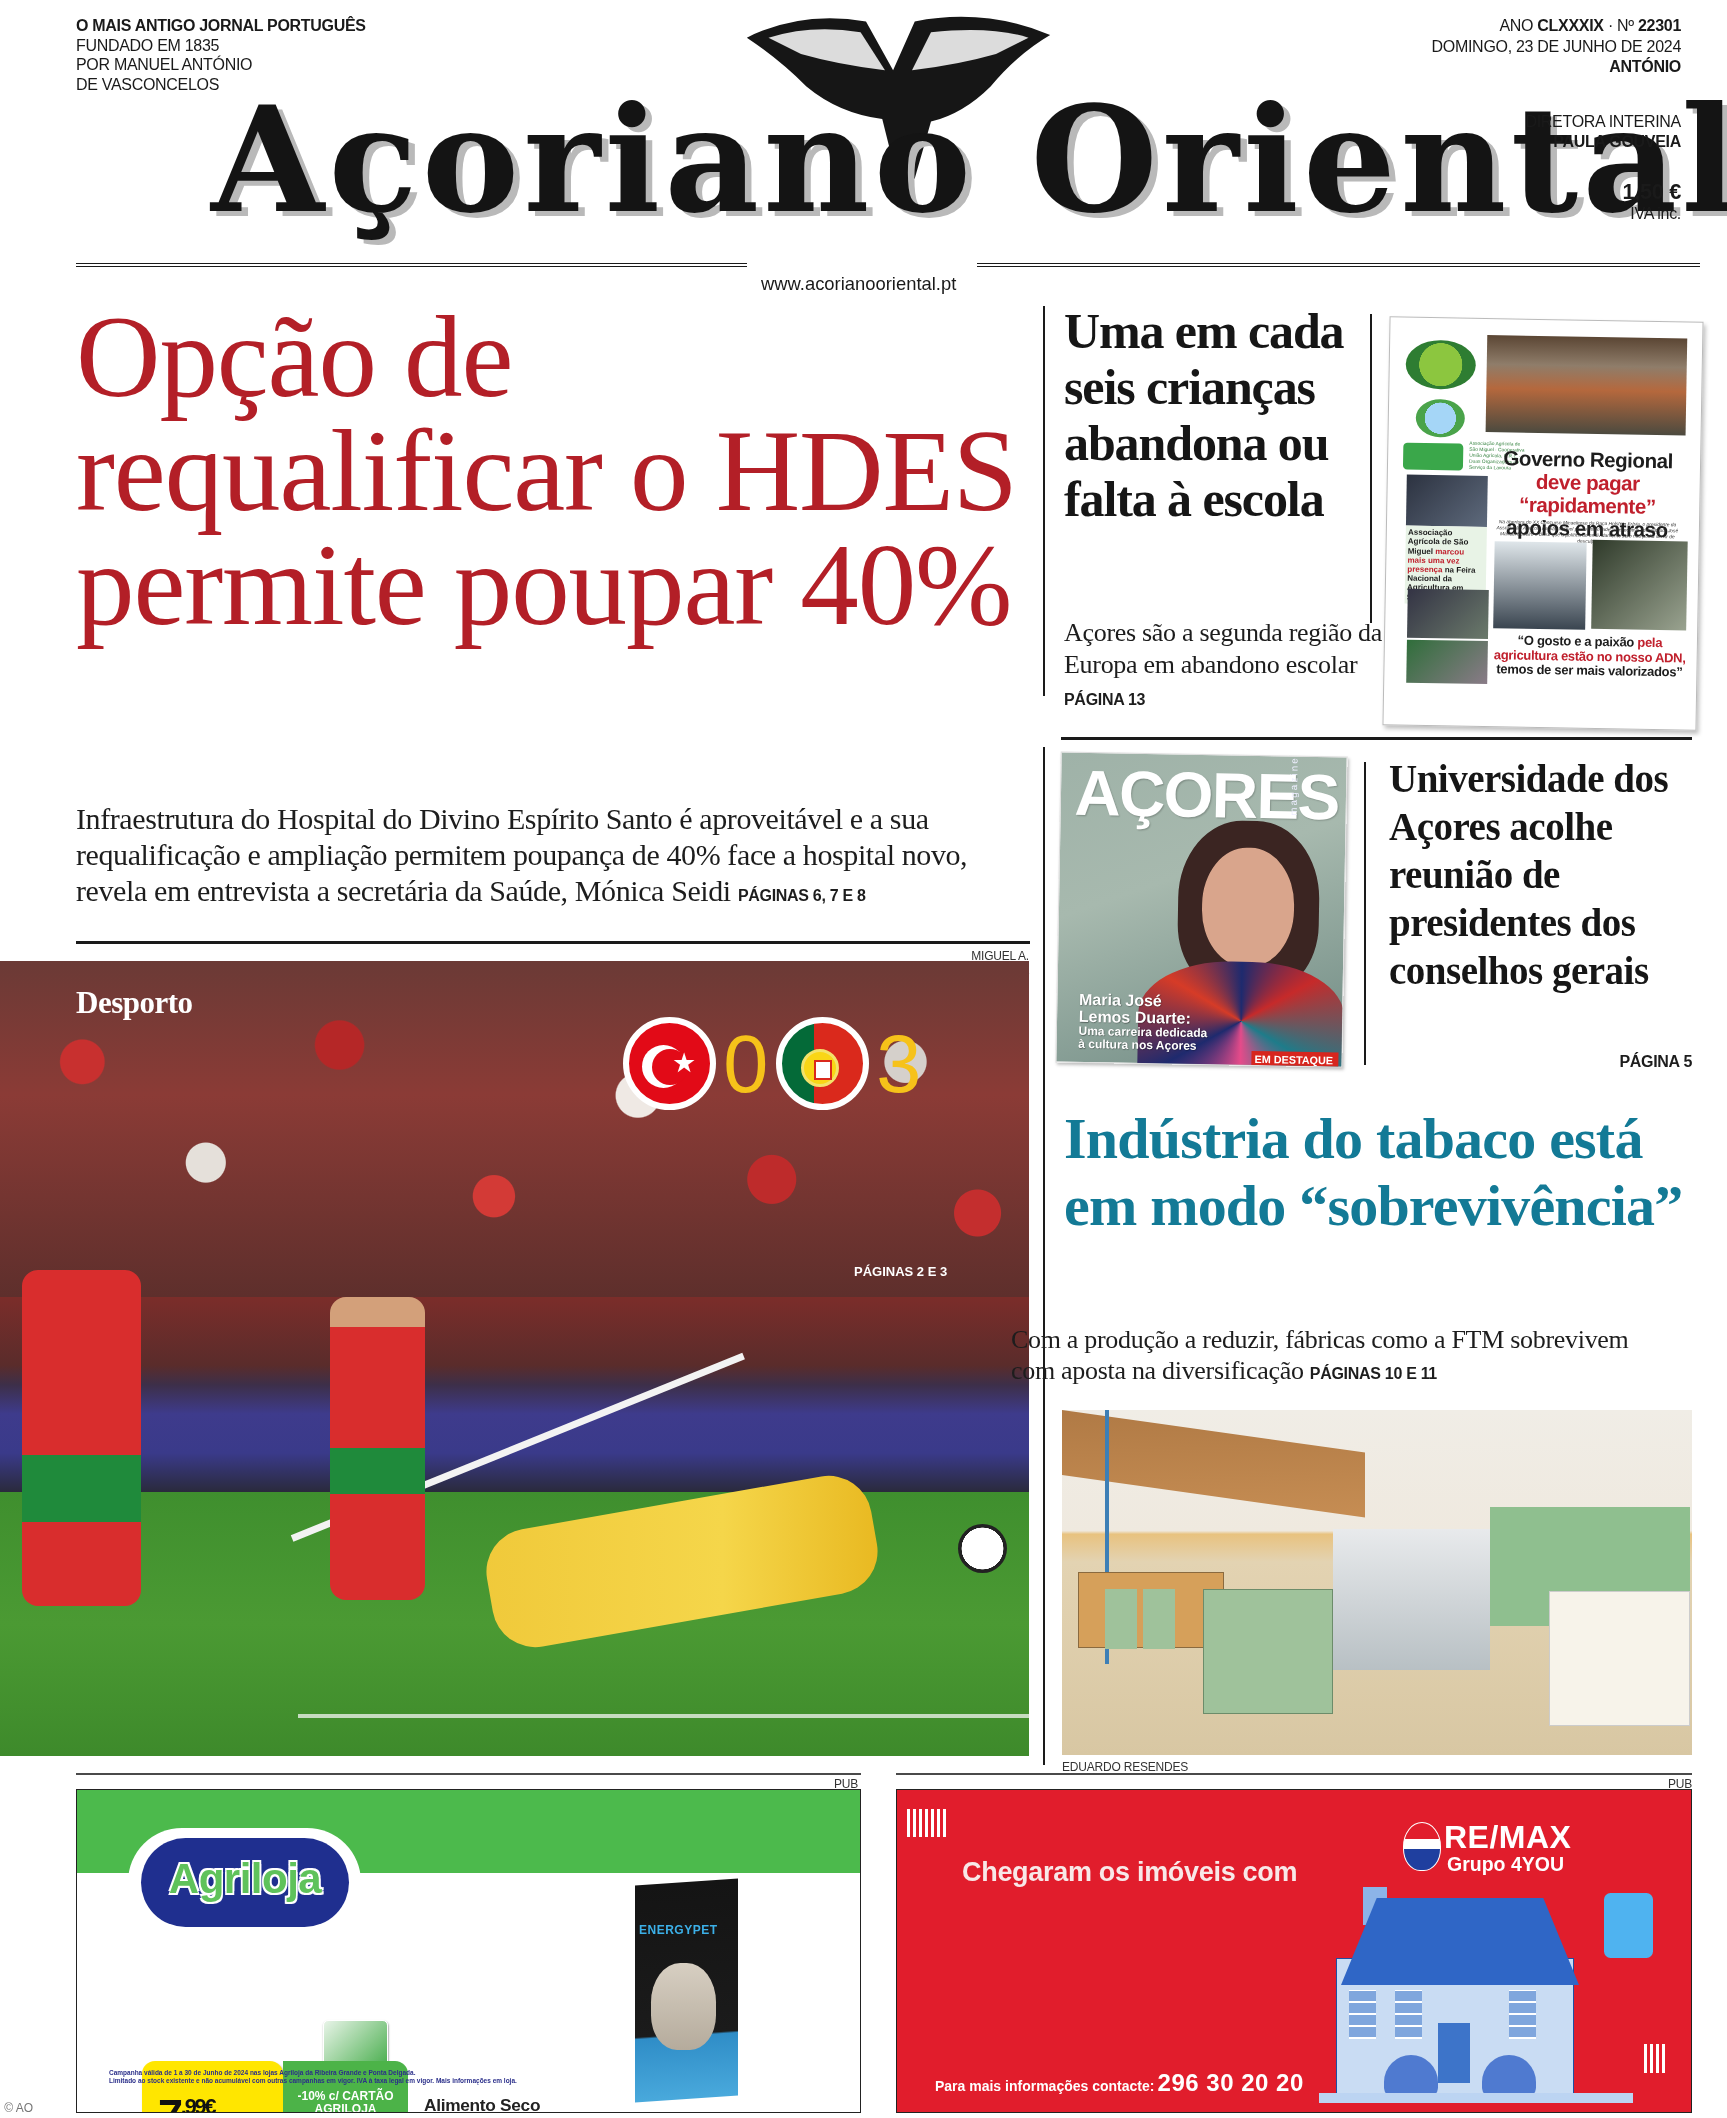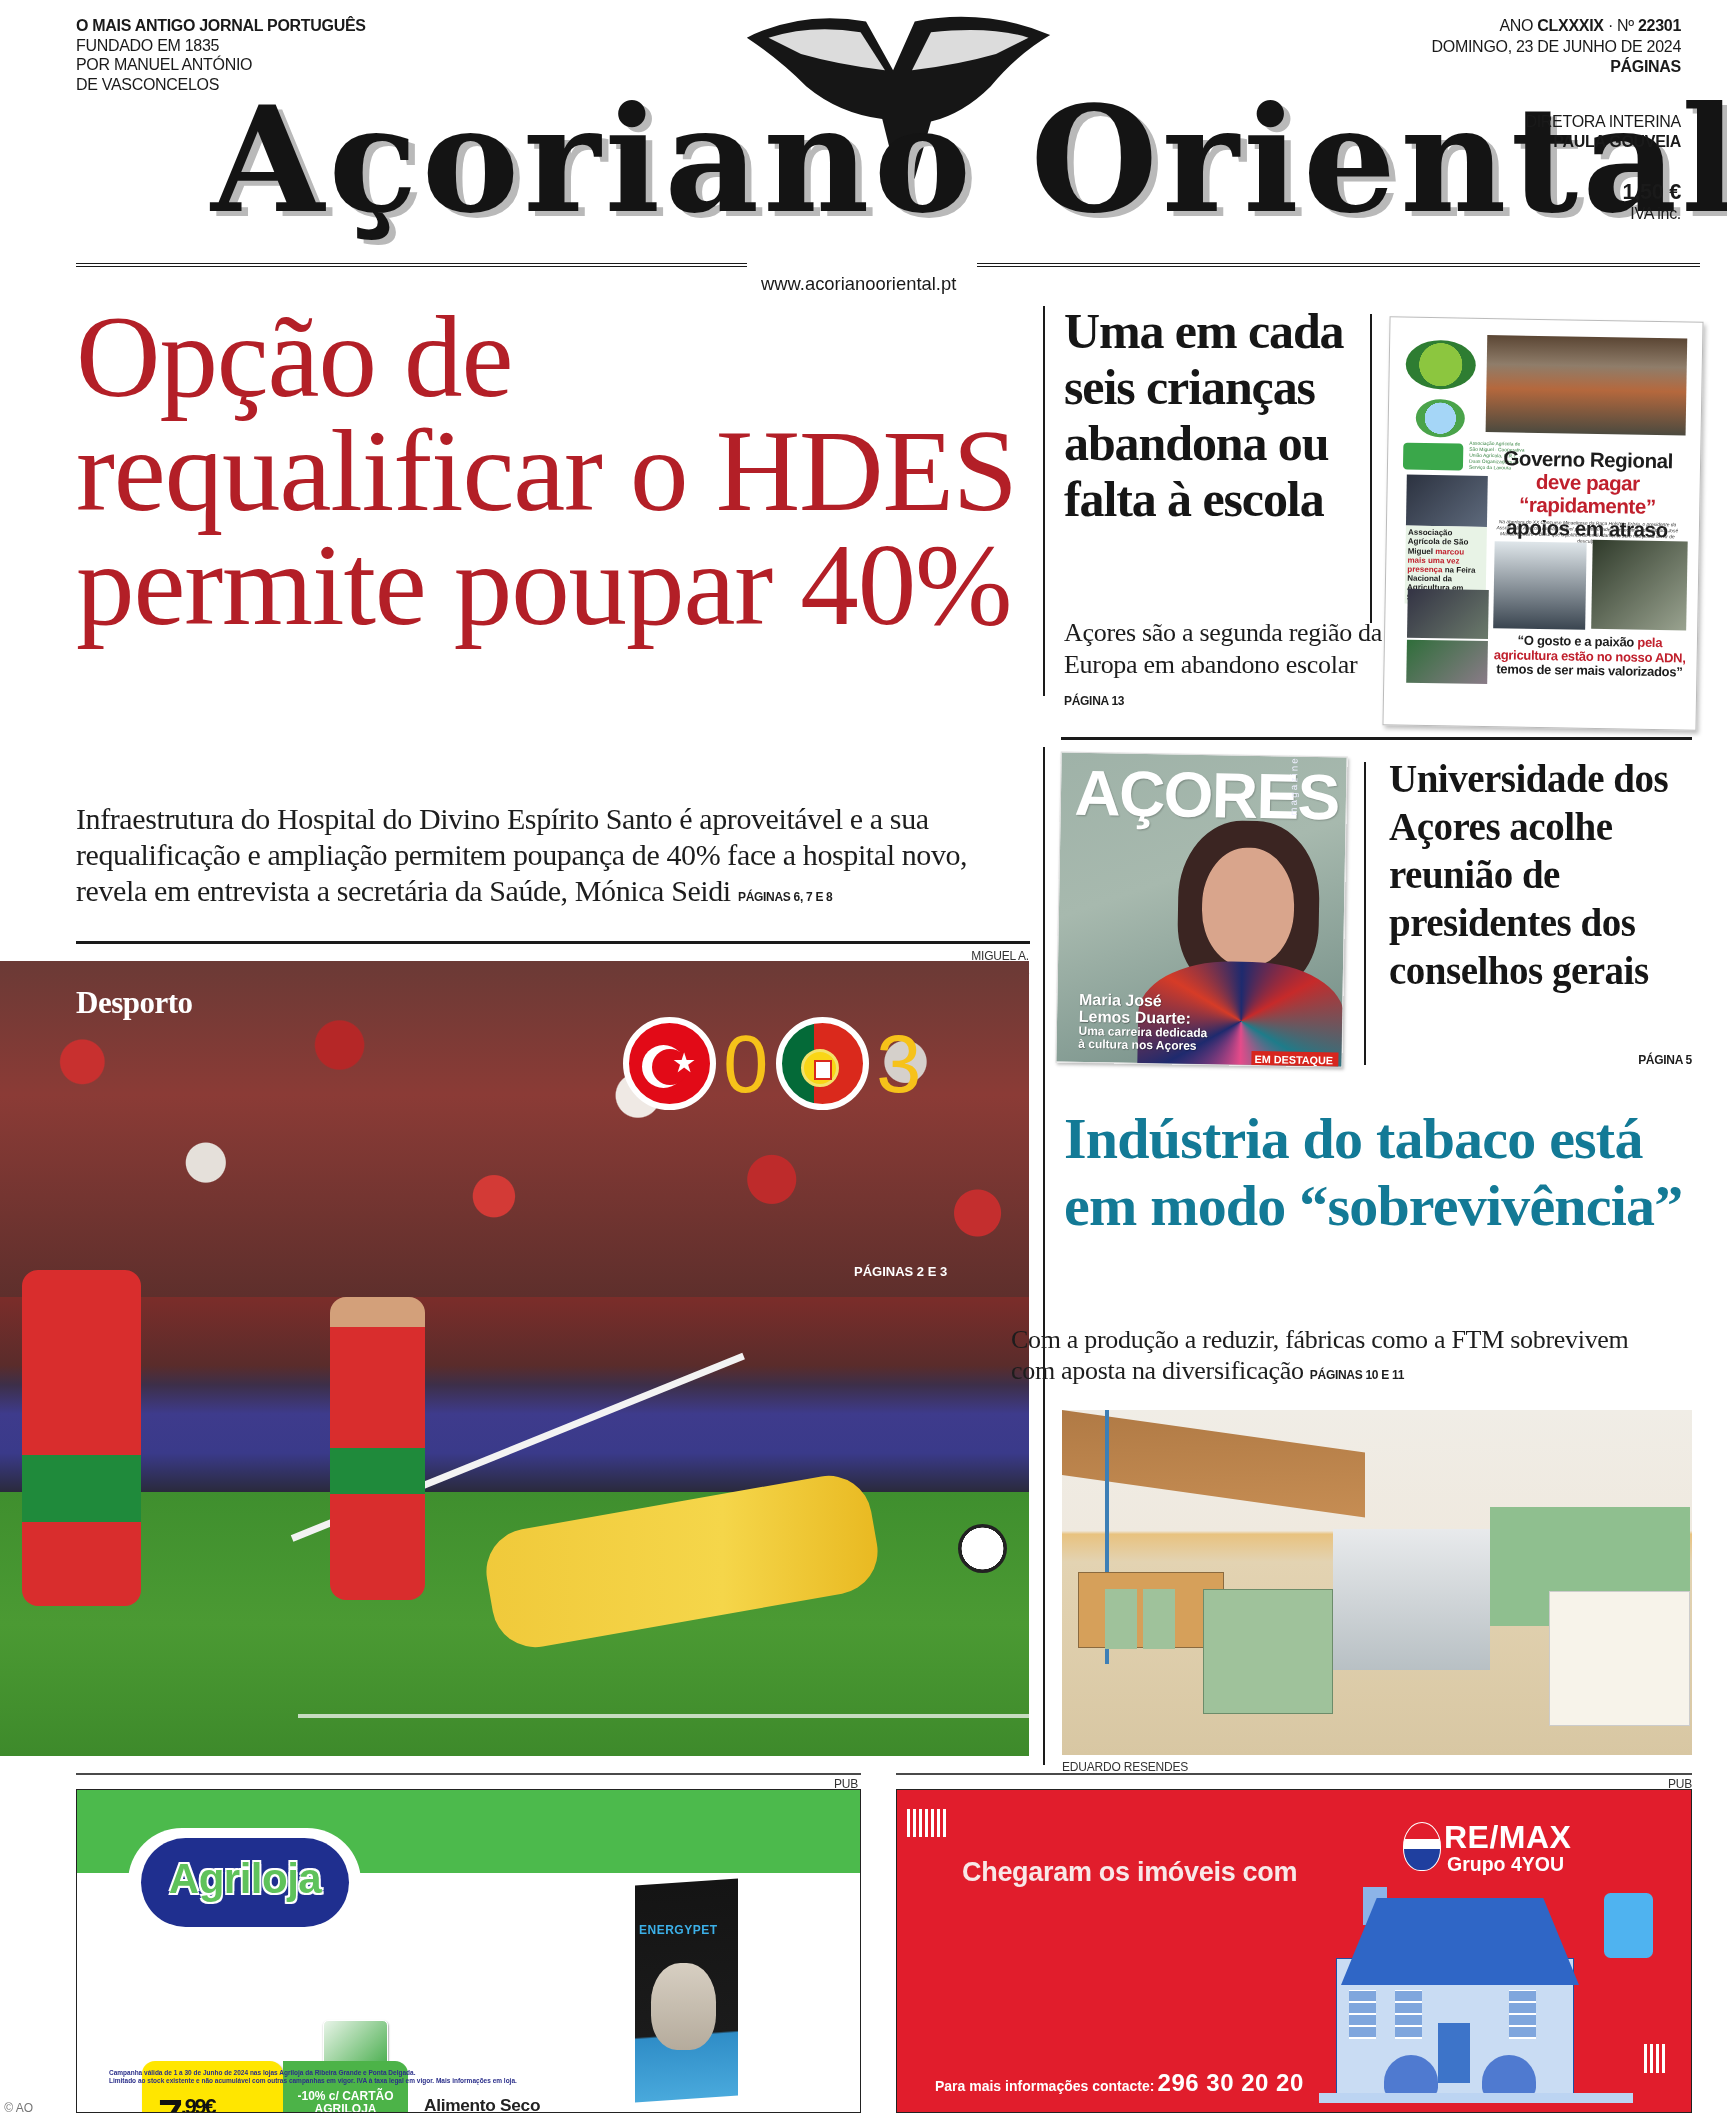--- a/index.html
+++ b/index.html
@@ -31,21 +31,21 @@
   
   .lead-title {
     left: 76px; top: 300px; width: 953px;
     font-family: "Liberation Serif", serif; color: #b31f27; font-size: 117px; line-height: 114px; font-weight: 400;
     letter-spacing: -1.1px;
   }
   .lead-dek {
     left: 76px; top: 801px; width: 964px;
     font-family: "Liberation Serif", serif; font-size: 30px; line-height: 36px; color: #1d1d1d; letter-spacing: -0.4px;
   }
-  .pg { font-family: "Liberation Sans", sans-serif; font-weight: 700; font-size: 12px; letter-spacing: -0.3px; color:#1d1d1d; }
+  .pg { font-family: "Liberation Sans", sans-serif; font-weight: 700; font-size: 16px; letter-spacing: -0.3px; color:#1d1d1d; }
   .credit { font-size: 12px; color: #333; letter-spacing: -0.2px; }
 
   
   .sport { left: 0; top: 961px; width: 1029px; height: 795px; overflow: hidden; background: #2a2a2a; }
   .sport .crowd { position:absolute; left:0; top:0; width:100%; height:336px;
     background:
       radial-gradient(circle at 8% 30%, #c8302f 0 21.7px, transparent 23px),
       radial-gradient(circle at 20% 60%, #e5e0da 0 19.5px, transparent 20.6px),
       radial-gradient(circle at 33% 25%, #b52727 0 24px, transparent 25.4px),
       radial-gradient(circle at 48% 70%, #d33a36 0 20.6px, transparent 21.7px),
@@ -180,21 +180,21 @@
 </svg>
 
 <div class="abs logo">Açoriano Oriental</div>
 
 <div class="abs mast-right">
   <div>
     <span>ANO</span>
     <span class="b">CLXXXIX</span><span> · Nº </span><span class="b">22301</span>
   </div>
   <div>DOMINGO, 23 DE JUNHO DE 2024</div>
-  <div class="b">PÁGINAS</div>
+  <div class="b">ANTÓNIO</div>
   <div style="height:34px"></div>
   <div>DIRETORA INTERINA</div>
   <div class="b">PAULA GOUVEIA</div>
   <div style="height:27px"></div>
   <div class="b" style="font-size:21.7px;line-height:24px">1,50 €</div>
   <div>IVA inc.</div>
 </div>
 
 <div class="abs site-row">
   <div class="line" style="left:0;width:671px"></div>

